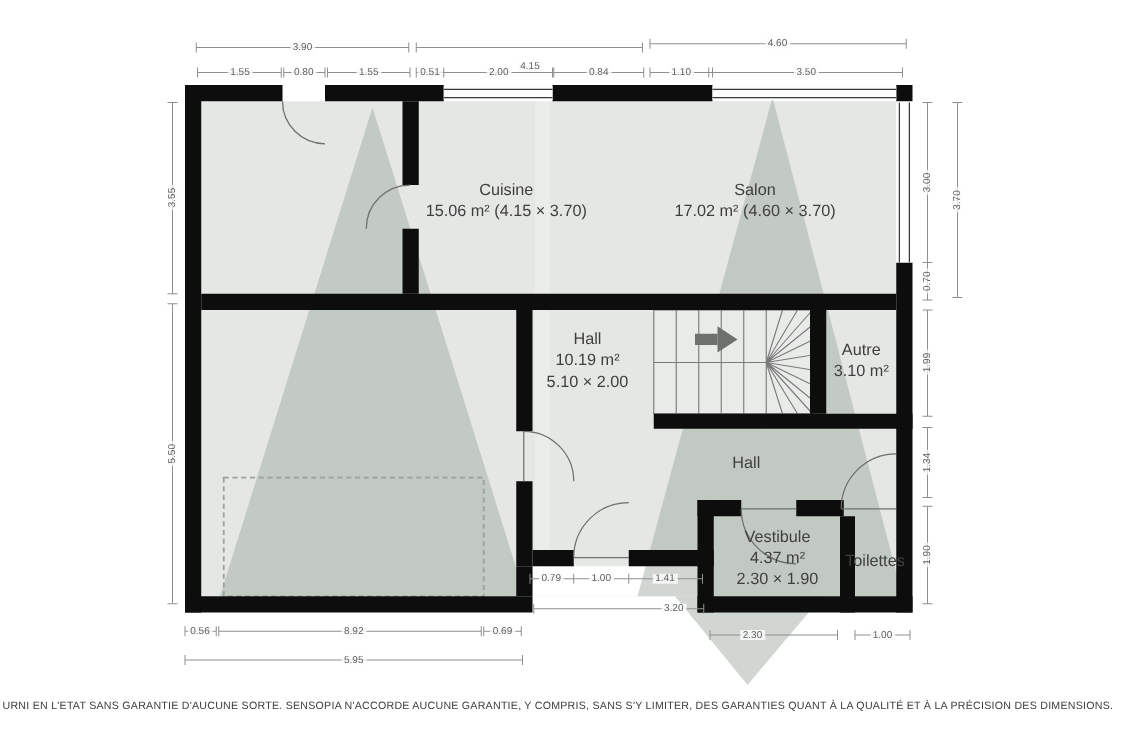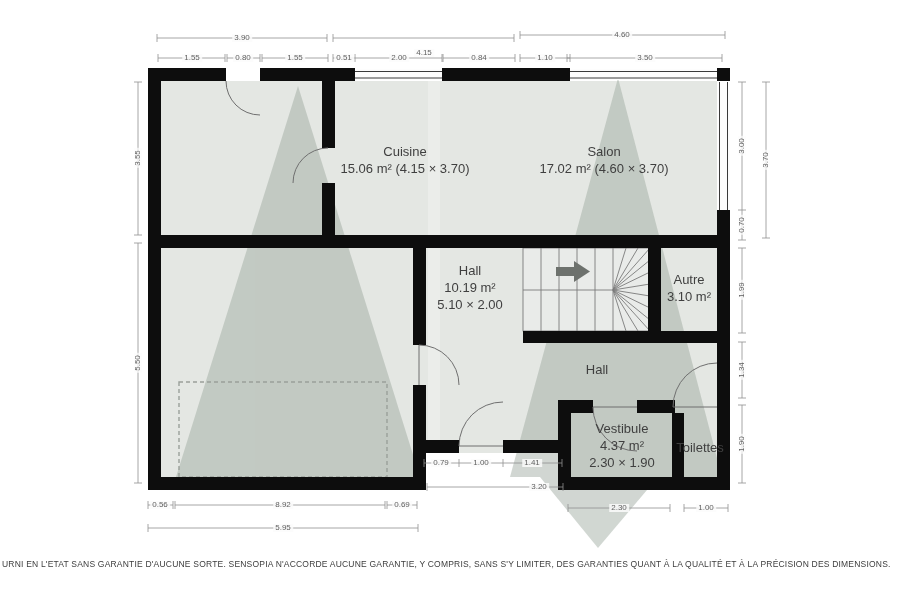--- a/index.html
+++ b/index.html
@@ -195,18 +195,18 @@
       <span class="dim v" style="left: 742px; top: 370px;">1.34</span>
       <span class="dim v" style="left: 742px; top: 444px;">1.90</span>
       <span class="dim" style="left: 441px; top: 463px;">0.79</span>
       <span class="dim" style="left: 481px; top: 463px;">1.00</span>
       <span class="dim" style="left: 532px; top: 463px;">1.41</span>
       <span class="dim" style="left: 495px; top: 487px; margin-left: 44px;">3.20</span>
       <span class="dim" style="left: 160px; top: 505px;">0.56</span>
       <span class="dim" style="left: 283px; top: 505px;">8.92</span>
       <span class="dim" style="left: 402px; top: 505px;">0.69</span>
       <span class="dim" style="left: 283px; top: 528px;">5.95</span>
-      <span class="dim" style="left: 619px; top: 508px;">2.30</span>
+      <span class="dim" style="left: 602px; top: 508px;">2.30</span>
       <span class="dim" style="left: 706px; top: 508px;">1.00</span>
     </div>
 
   <div id="disclaimer">URNI EN L'ETAT SANS GARANTIE D'AUCUNE SORTE. SENSOPIA N'ACCORDE AUCUNE GARANTIE, Y COMPRIS, SANS S'Y LIMITER, DES GARANTIES QUANT À LA QUALITÉ ET À LA PRÉCISION DES DIMENSIONS.</div>
 </div>
 
 </body></html>

